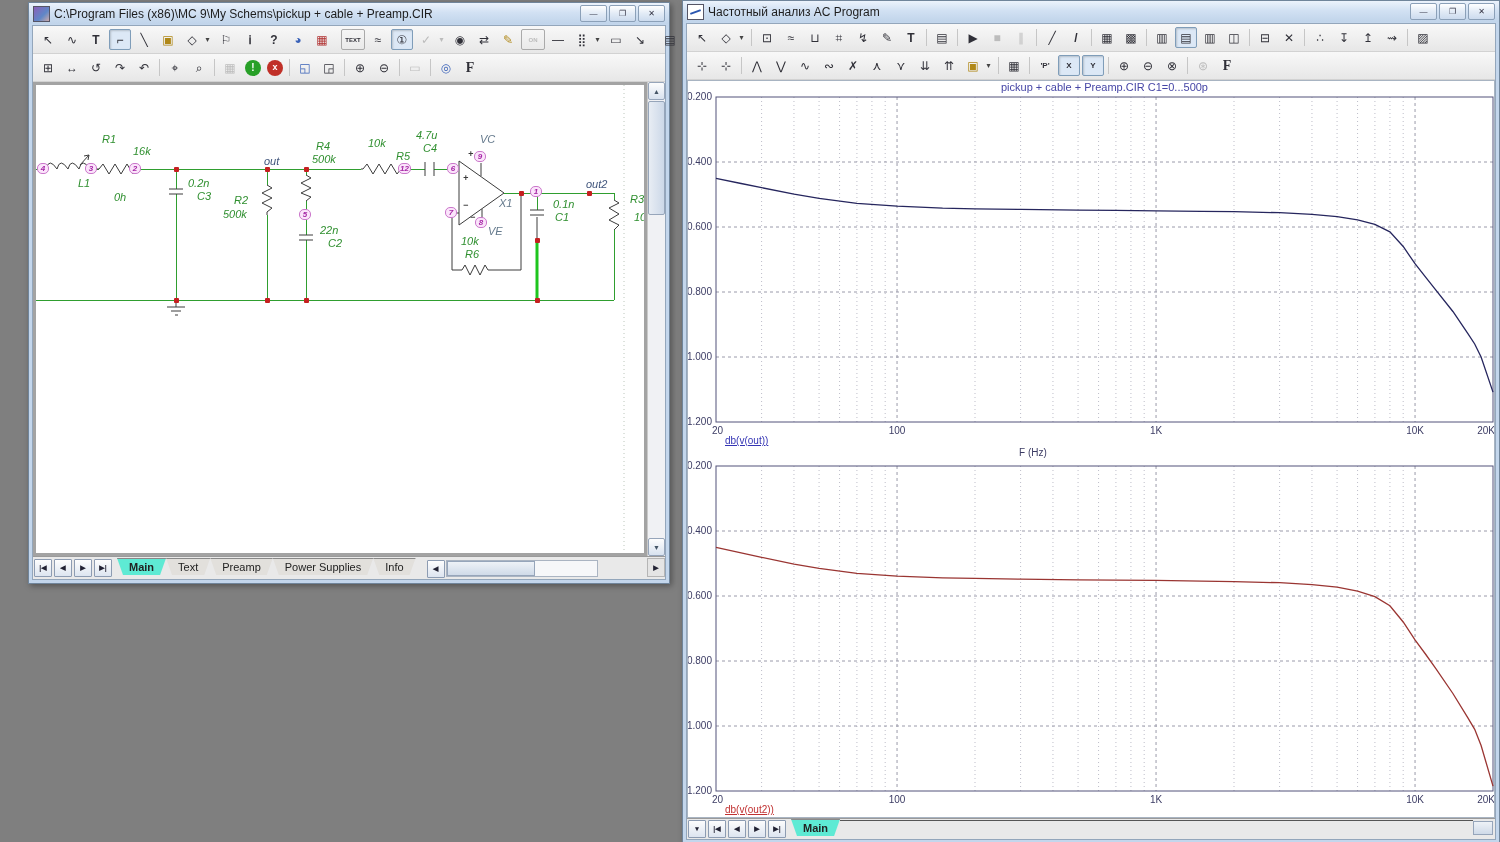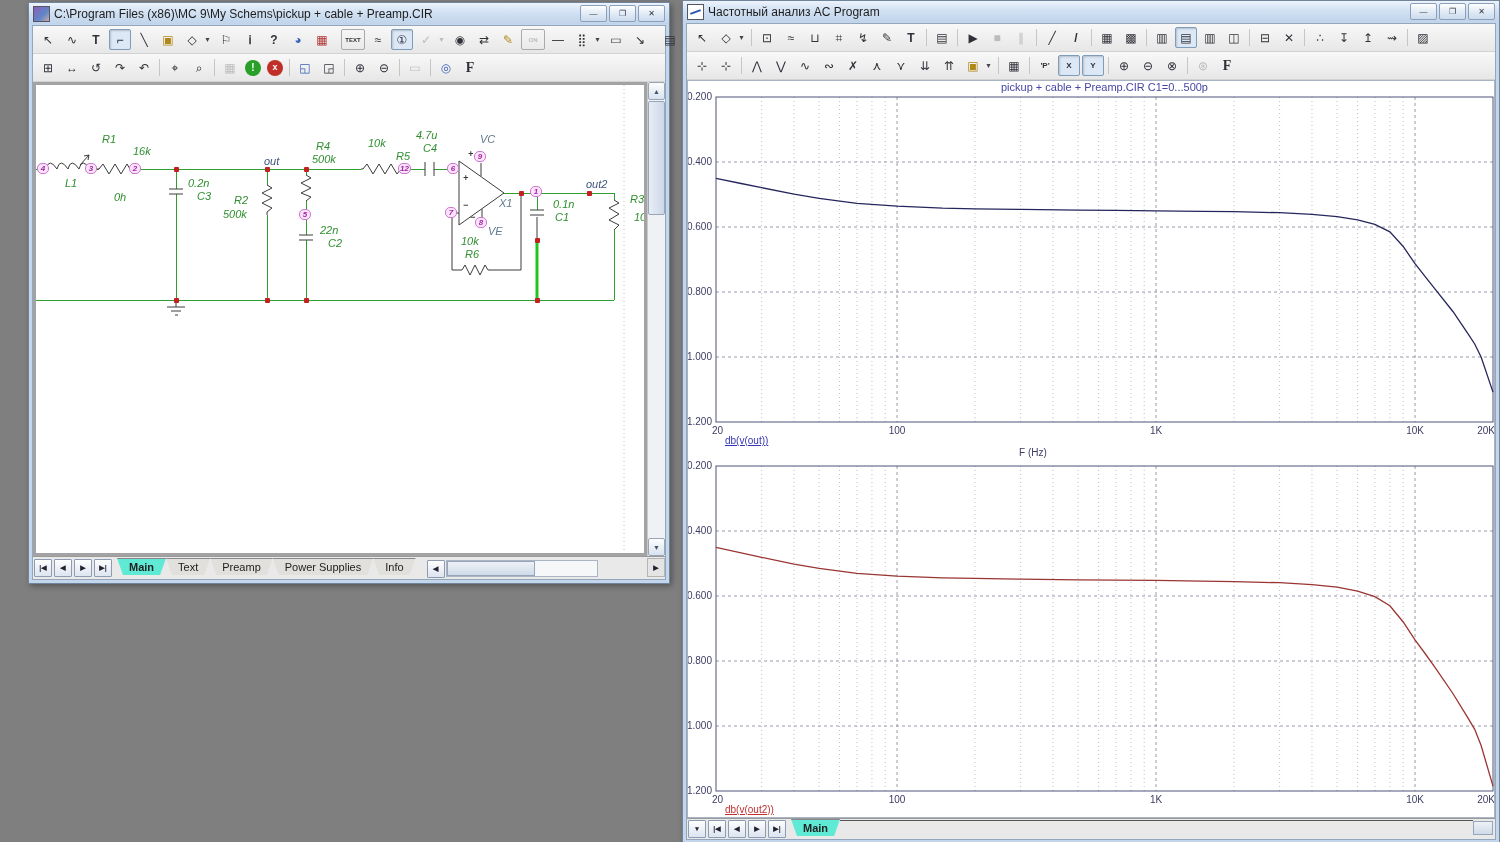--- a/index.html
+++ b/index.html
@@ -193,21 +193,21 @@
             <path d="M446 124 v12"></path>
             <path d="M501 132 V155"></path>
             <path d="M140 215 v7 M131 222 h18 M135 226 h10 M139 230 h3"></path>
           </g>
 
           <path d="M501 155 V215" stroke="#1ec51e" stroke-width="3"></path>
         </svg>
         <div style="position:absolute;left:0;top:0;width:606px;height:472px;">
             <span class="slabel green" style="left: 66px; top: 48px;">R1</span>
             <span class="slabel green" style="left: 63px; top: 60px; margin-left: 34px;">16k</span>
-            <span class="slabel green" style="left: 29px; top: 92px;">L1</span>
+            <span class="slabel green" style="left: 42px; top: 92px;">L1</span>
             <span class="slabel green" style="left: 39px; top: 106px; padding-left: 39px;">0h</span>
             <span class="slabel green" style="left: 152px; top: 92px;">0.2n</span>
             <span class="slabel green" style="left: 161px; top: 105px;">C3</span>
             <span class="slabel navy" style="left: 228px; top: 70px;">out</span>
             <span class="slabel green" style="left: 198px; top: 109px;">R2</span>
             <span class="slabel green" style="left: 187px; top: 123px;">500k</span>
             <span class="slabel green" style="left: 280px; top: 55px;">R4</span>
             <span class="slabel green" style="left: 276px; top: 68px;">500k</span>
             <span class="slabel green" style="left: 284px; top: 139px;">22n</span>
             <span class="slabel green" style="left: 292px; top: 152px;">C2</span>

